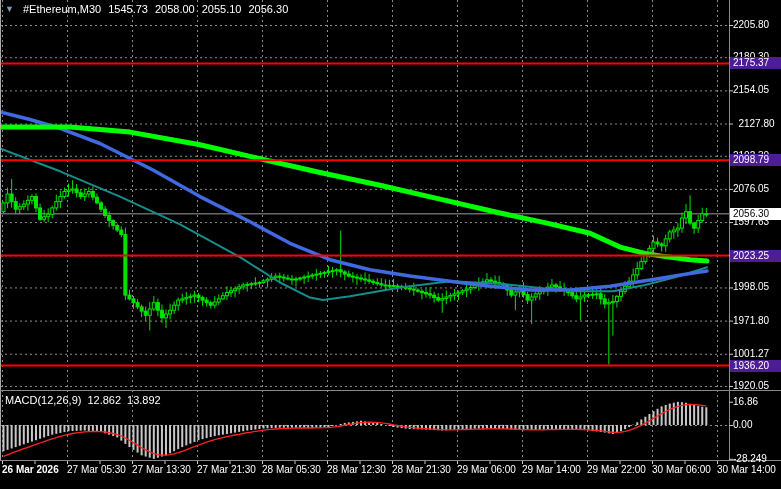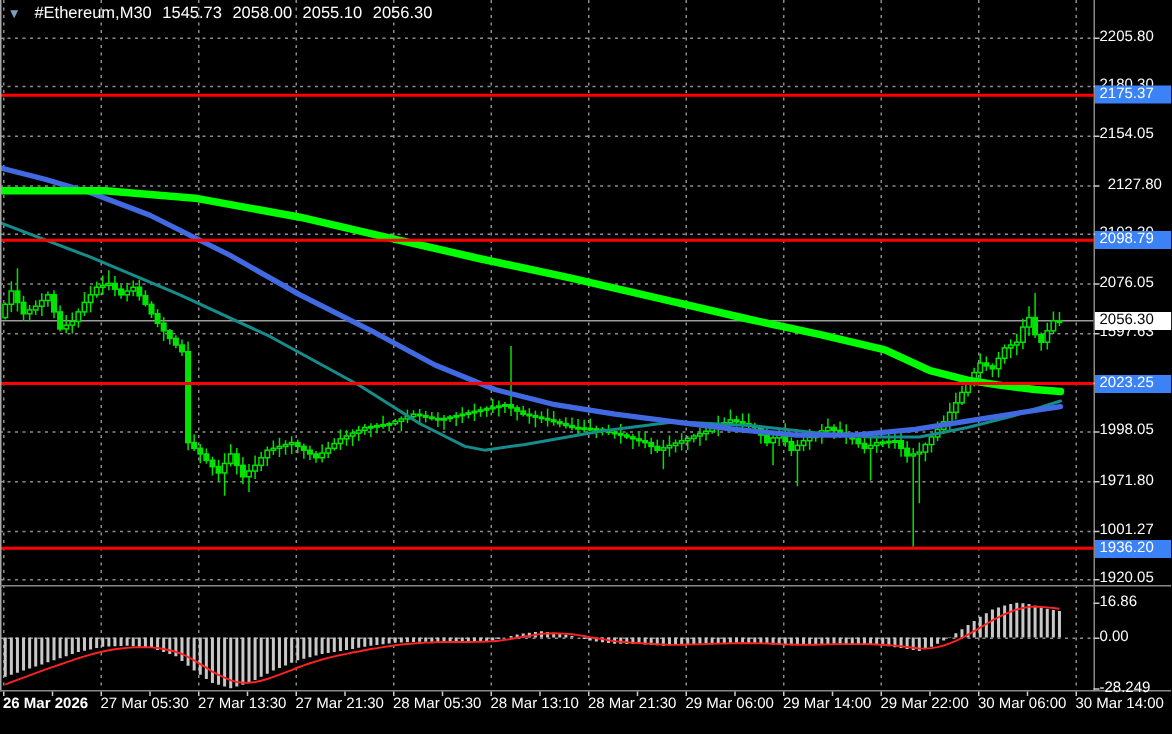--- a/index.html
+++ b/index.html
@@ -5,21 +5,21 @@
   html,body{margin:0;padding:0;background:#000;}
   .win{position:relative;width:781px;height:489px;background:#000;overflow:hidden;
        font-family:"Liberation Sans","DejaVu Sans",sans-serif;}
   .titlebar{position:absolute;left:5px;top:3px;display:flex;align-items:center;gap:7px;
             color:#fff;font-size:11px;white-space:nowrap;z-index:30;}
   .tri{color:#7f9db9;font-size:9px;margin-right:2px;line-height:11px;}
   .macdlabel{position:absolute;left:5px;top:394px;display:flex;gap:6px;color:#fff;
              font-size:11px;z-index:30;white-space:nowrap;}
   #price-axis{position:absolute;left:730px;top:0;width:51px;height:489px;z-index:20;}
   .ptick{position:absolute;left:3px;width:47px;color:#fff;font-size:10px;line-height:12px;}
-  .plabel-red{position:absolute;left:0;width:51px;background:#3b82f6;color:#fff;font-size:10px;
+  .plabel-red{position:absolute;left:0;width:51px;background:#4c1d95;color:#fff;font-size:10px;
               line-height:12px;padding-left:3px;box-sizing:border-box;}
   .plabel-cur{position:absolute;left:0;width:51px;background:#ffffff;color:#000;font-size:10px;
               line-height:12px;padding-left:3px;box-sizing:border-box;}
   #time-axis{position:absolute;left:0;top:462px;width:781px;height:18px;z-index:20;}
   .ttick{position:absolute;top:2px;color:#fff;font-size:10px;white-space:nowrap;}
   .ttick.first{font-weight:bold;}
   svg{position:absolute;left:0;top:0;}
 </style>
 </head>
 <body>
@@ -645,20 +645,25 @@
 
   <div class="titlebar">
     <span class="tri">▼</span>
     <span>#Ethereum,M30</span>
     <span>1545.73</span>
     <span>2058.00</span>
     <span>2055.10</span>
     <span>2056.30</span>
   </div>
 
+  <div class="macdlabel">
+    <span>MACD(12,26,9)</span>
+    <span>12.862</span>
+    <span>13.892</span>
+  </div>
 
   <div id="price-axis">
       <div class="ptick" style="top: 19px;">2205.80</div>
       <div class="ptick" style="top: 51px;">2180.30</div>
       <div class="ptick" style="top: 84px;">2154.05</div>
       <div class="ptick" style="top: 118px; text-align: center;">2127.80</div>
       <div class="ptick" style="top: 150px;">2102.30</div>
       <div class="ptick" style="top: 183px;">2076.05</div>
       <div class="ptick" style="top: 216px;">1597.63</div>
       <div class="ptick" style="top: 249px;">2023.55</div>
@@ -674,21 +679,21 @@
       <div class="plabel-red" style="top: 250px;">2023.25</div>
       <div class="plabel-red" style="top: 360px;">1936.20</div>
       <div class="plabel-cur" style="top: 208px;">2056.30</div>
     </div>
   <div id="time-axis">
       <div class="ttick first" style="left: 2px;">26 Mar 2026</div>
       <div class="ttick" style="left: 67px;">27 Mar 05:30</div>
       <div class="ttick" style="left: 132px;">27 Mar 13:30</div>
       <div class="ttick" style="left: 197px;">27 Mar 21:30</div>
       <div class="ttick" style="left: 262px;">28 Mar 05:30</div>
-      <div class="ttick" style="left: 327px;">28 Mar 13:10</div>
+      <div class="ttick" style="left: 327px;">28 Mar 12:30</div>
       <div class="ttick" style="left: 392px;">28 Mar 21:30</div>
       <div class="ttick" style="left: 457px;">29 Mar 06:00</div>
       <div class="ttick" style="left: 522px;">29 Mar 14:00</div>
       <div class="ttick" style="left: 587px;">29 Mar 22:00</div>
       <div class="ttick" style="left: 652px;">30 Mar 06:00</div>
       <div class="ttick" style="left: 717px;">30 Mar 14:00</div>
     </div>
 </div>
 
 </body></html>

